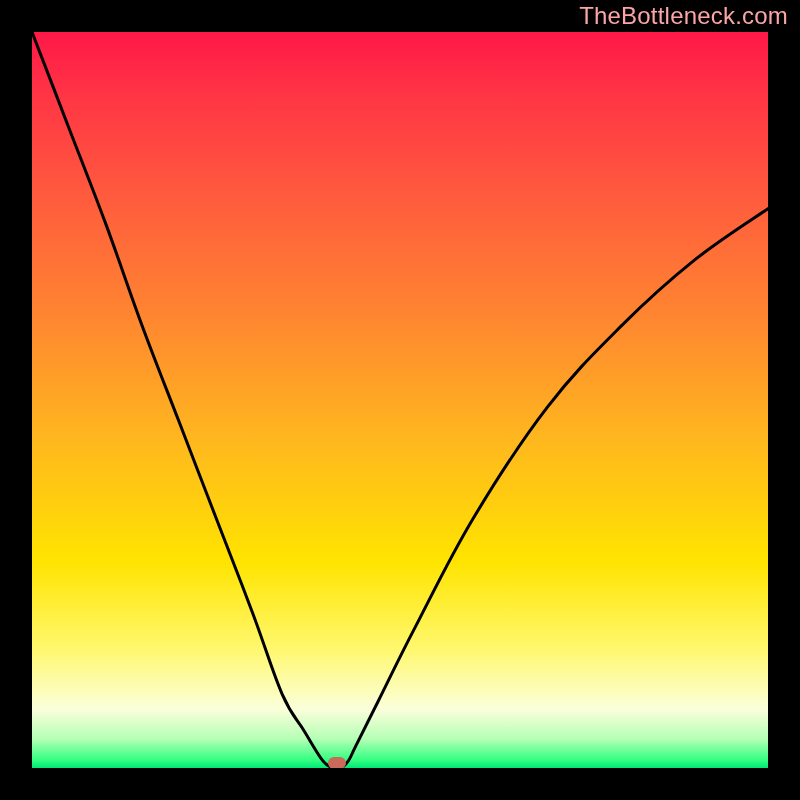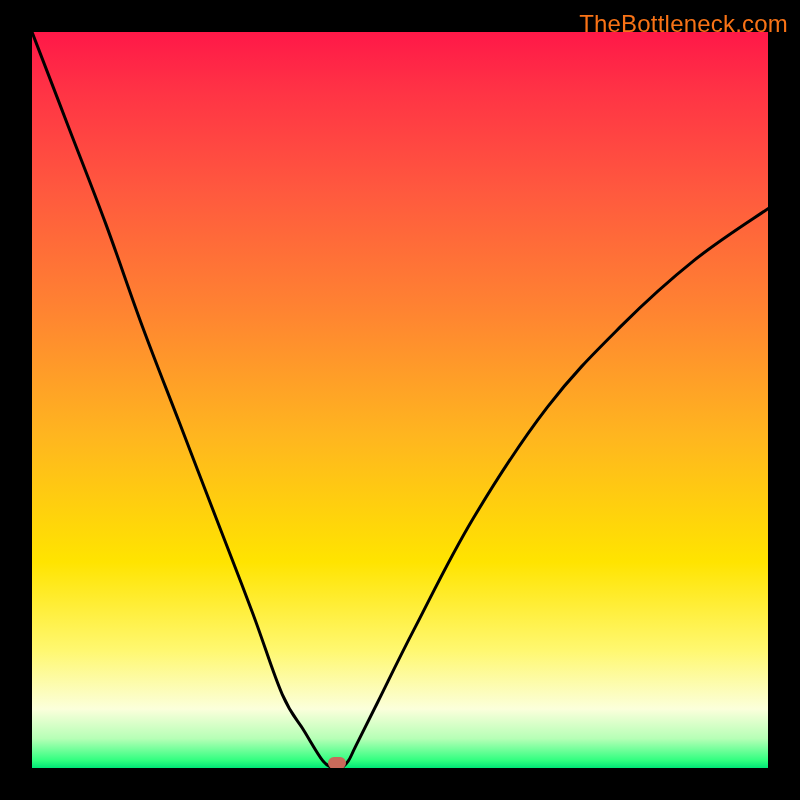--- a/index.html
+++ b/index.html
@@ -14,27 +14,26 @@
   .stage {
     position: relative;
     width: 800px;
     height: 800px;
     background: #000000;
   }
   .watermark {
     position: absolute;
     top: 2px;
     right: 12px;
-    color: #f97316;
+    color: #fca5a5;
     font-size: 24px;
     font-weight: 400;
     font-family: Arial, Helvetica, sans-serif;
     z-index: 10;
     letter-spacing: 0.2px;
-    margin-top: 8px;
   }
   .plot-frame {
     position: absolute;
     left: 32px;
     top: 32px;
     width: 736px;
     height: 736px;
     overflow: hidden;
   }
   .gradient-bg {

